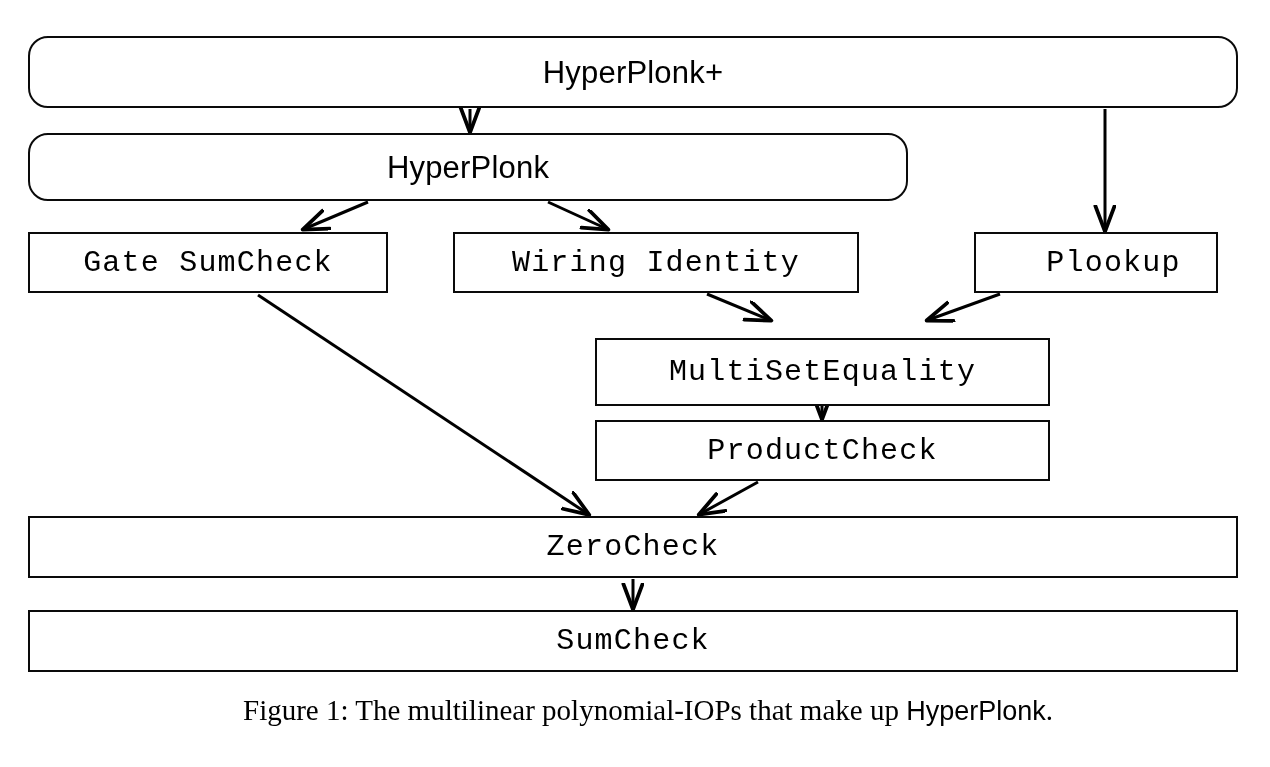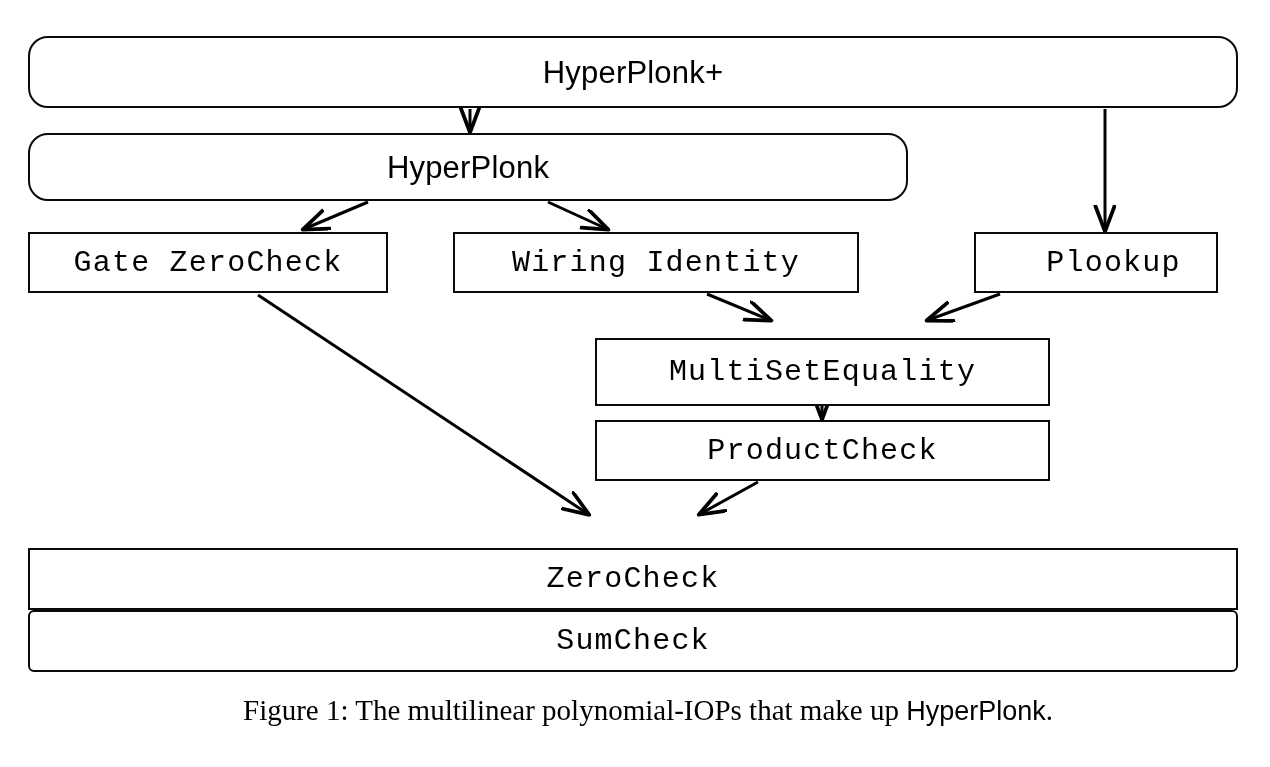--- a/index.html
+++ b/index.html
@@ -89,38 +89,38 @@
   </svg>
 
   <div id="node-layer">
       <div class="node sans" style="left: 28px; top: 36px; width: 1210px; height: 72px;">
         <span>HyperPlonk+</span>
       </div>
       <div class="node sans" style="left: 28px; top: 133px; width: 880px; height: 68px;">
         <span>HyperPlonk</span>
       </div>
       <div class="node mono" style="left: 28px; top: 232px; width: 360px; height: 61px;">
-        <span>Gate ZeroCheck</span>
+        <span>Gate SumCheck</span>
       </div>
       <div class="node mono" style="left: 453px; top: 232px; width: 406px; height: 61px;">
         <span>Wiring Identity</span>
       </div>
       <div class="node mono" style="left: 974px; top: 232px; width: 244px; height: 61px; padding-left: 35px;">
         <span>Plookup</span>
       </div>
       <div class="node mono" style="left: 595px; top: 322px; width: 455px; height: 68px; margin-top: 16px;">
         <span>MultiSetEquality</span>
       </div>
       <div class="node mono" style="left: 595px; top: 420px; width: 455px; height: 61px;">
         <span>ProductCheck</span>
       </div>
-      <div class="node mono" style="left: 28px; top: 516px; width: 1210px; height: 62px; margin-top: 32px;">
+      <div class="node mono" style="left: 28px; top: 516px; width: 1210px; height: 62px;">
         <span>ZeroCheck</span>
       </div>
-      <div class="node mono" style="left: 28px; top: 610px; width: 1210px; height: 62px; border-radius: 6px;">
+      <div class="node mono" style="left: 28px; top: 610px; width: 1210px; height: 62px;">
         <span>SumCheck</span>
       </div>
     </div>
 
   <div class="caption">
     <span>Figure 1: The multilinear polynomial-IOPs that make up </span><span class="sansword">HyperPlonk</span><span>.</span>
   </div>
 
 </div>
 

